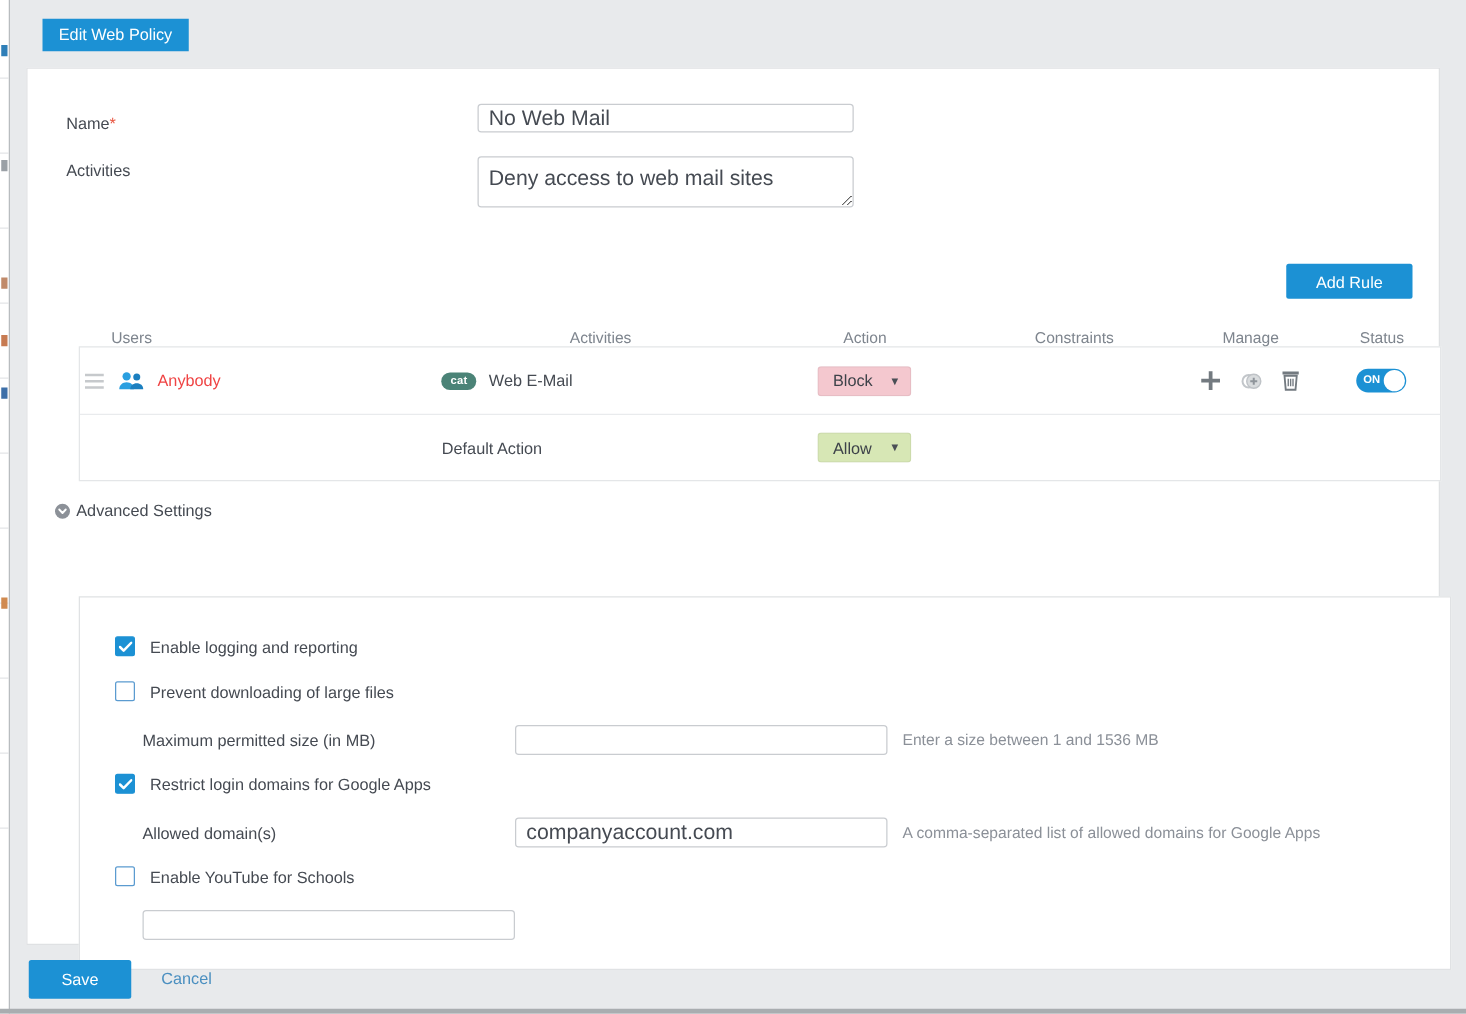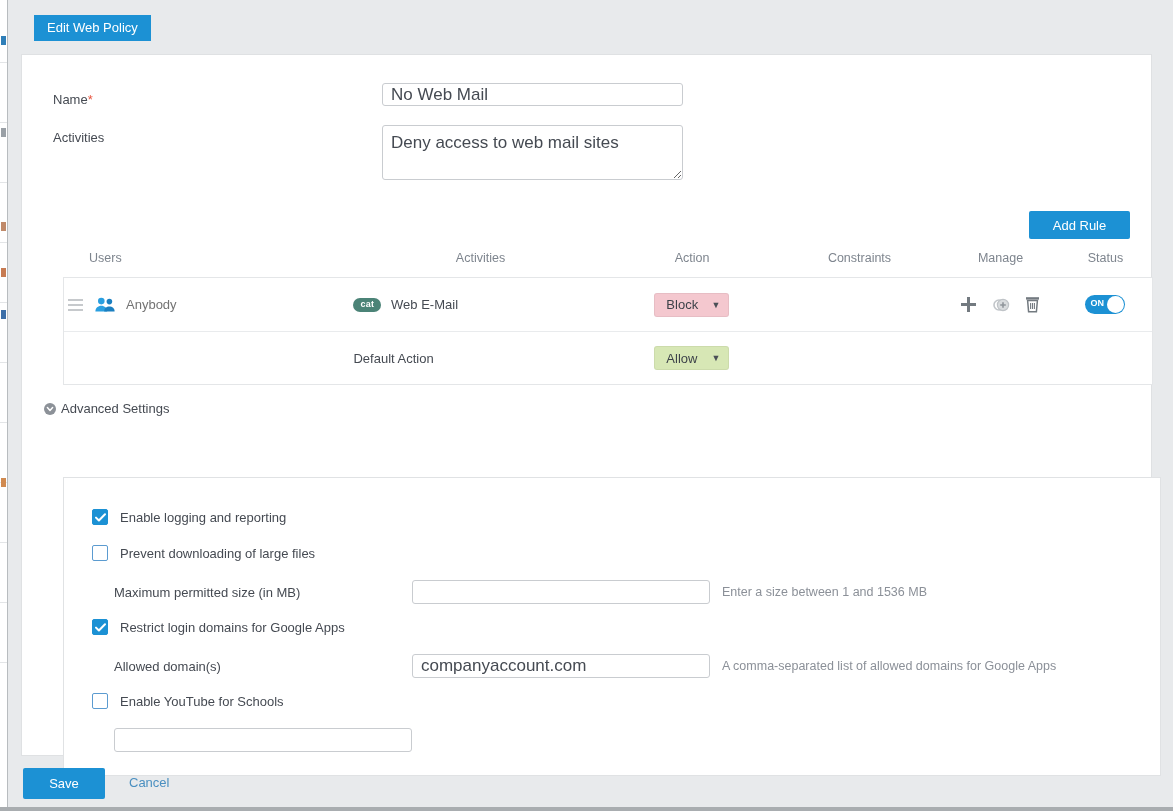--- a/index.html
+++ b/index.html
@@ -102,21 +102,21 @@
 
   
   .rules {
     position: absolute;
     left: 41px; top: 196px;
     width: 1090px;
   }
   .thead {
     display: flex;
     height: 26px;
-    align-items: flex-start;
+    align-items: flex-end;
     font-size: 12.5px;
     color: #7e858e;
   }
   .thead > div { text-align: center; }
   .c-users   { width: 290px; text-align: left !important; padding-left: 26px; }
   .c-acts    { width: 255px; }
   .c-action  { width: 168px; }
   .c-constr  { width: 167px; }
   .c-manage  { width: 115px; }
   .c-status  { width: 95px; }
@@ -143,21 +143,21 @@
     width: 24px; height: 20px;
     display: flex; flex-direction: column; justify-content: center;
     gap: 3px;
     cursor: grab;
     padding-left: 2px;
   }
   .drag-handle i {
     display: block; height: 2px; width: 15px; background: #c6c9cc;
   }
   .users-icon { width: 30px; display:flex; align-items:center; justify-content:center; }
-  .users-txt { font-size: 13px; color: #737373; margin-left: 6px; }
+  .users-txt { font-size: 13px; color: #ef4444; margin-left: 6px; }
 
   .cell-acts { width: 255px; justify-content: flex-start !important; padding-left: 0; }
   .badge-cat {
     background: #4b8377;
     color: #fff;
     font-size: 9px;
     font-weight: bold;
     letter-spacing: .2px;
     border-radius: 9px;
     padding: 2px 7px 3px;
@@ -302,21 +302,21 @@
   <div class="card">
 
     <div class="form-row" style="left:31px; top:35px;">
       <span class="lbl"><span>Name</span><span class="req">*</span></span>
     </div>
     <input class="txt-input" type="text" style="position: absolute; left: 360px; top: 28px; width: 301px; height: 23px;" value="No Web Mail">
 
     <div class="form-row" style="left:31px; top:73px;">
       <span class="lbl">Activities</span>
     </div>
-    <textarea class="txt-input" style="position: absolute; left: 360px; top: 70px; width: 301px; height: 55px;">Deny access to web mail sites</textarea>
+    <textarea class="txt-input" style="position: absolute; left: 360px; top: 70px; width: 301px; height: 41px;">Deny access to web mail sites</textarea>
 
     <button class="btn-primary" style="position:absolute; left:1007px; top:156px; width:101px; height:28px;">Add Rule</button>
 
     <div class="rules">
       <div class="thead">
         <div class="c-users">Users</div>
         <div class="c-acts">Activities</div>
         <div class="c-action">Action</div>
         <div class="c-constr">Constraints</div>
         <div class="c-manage">Manage</div>

